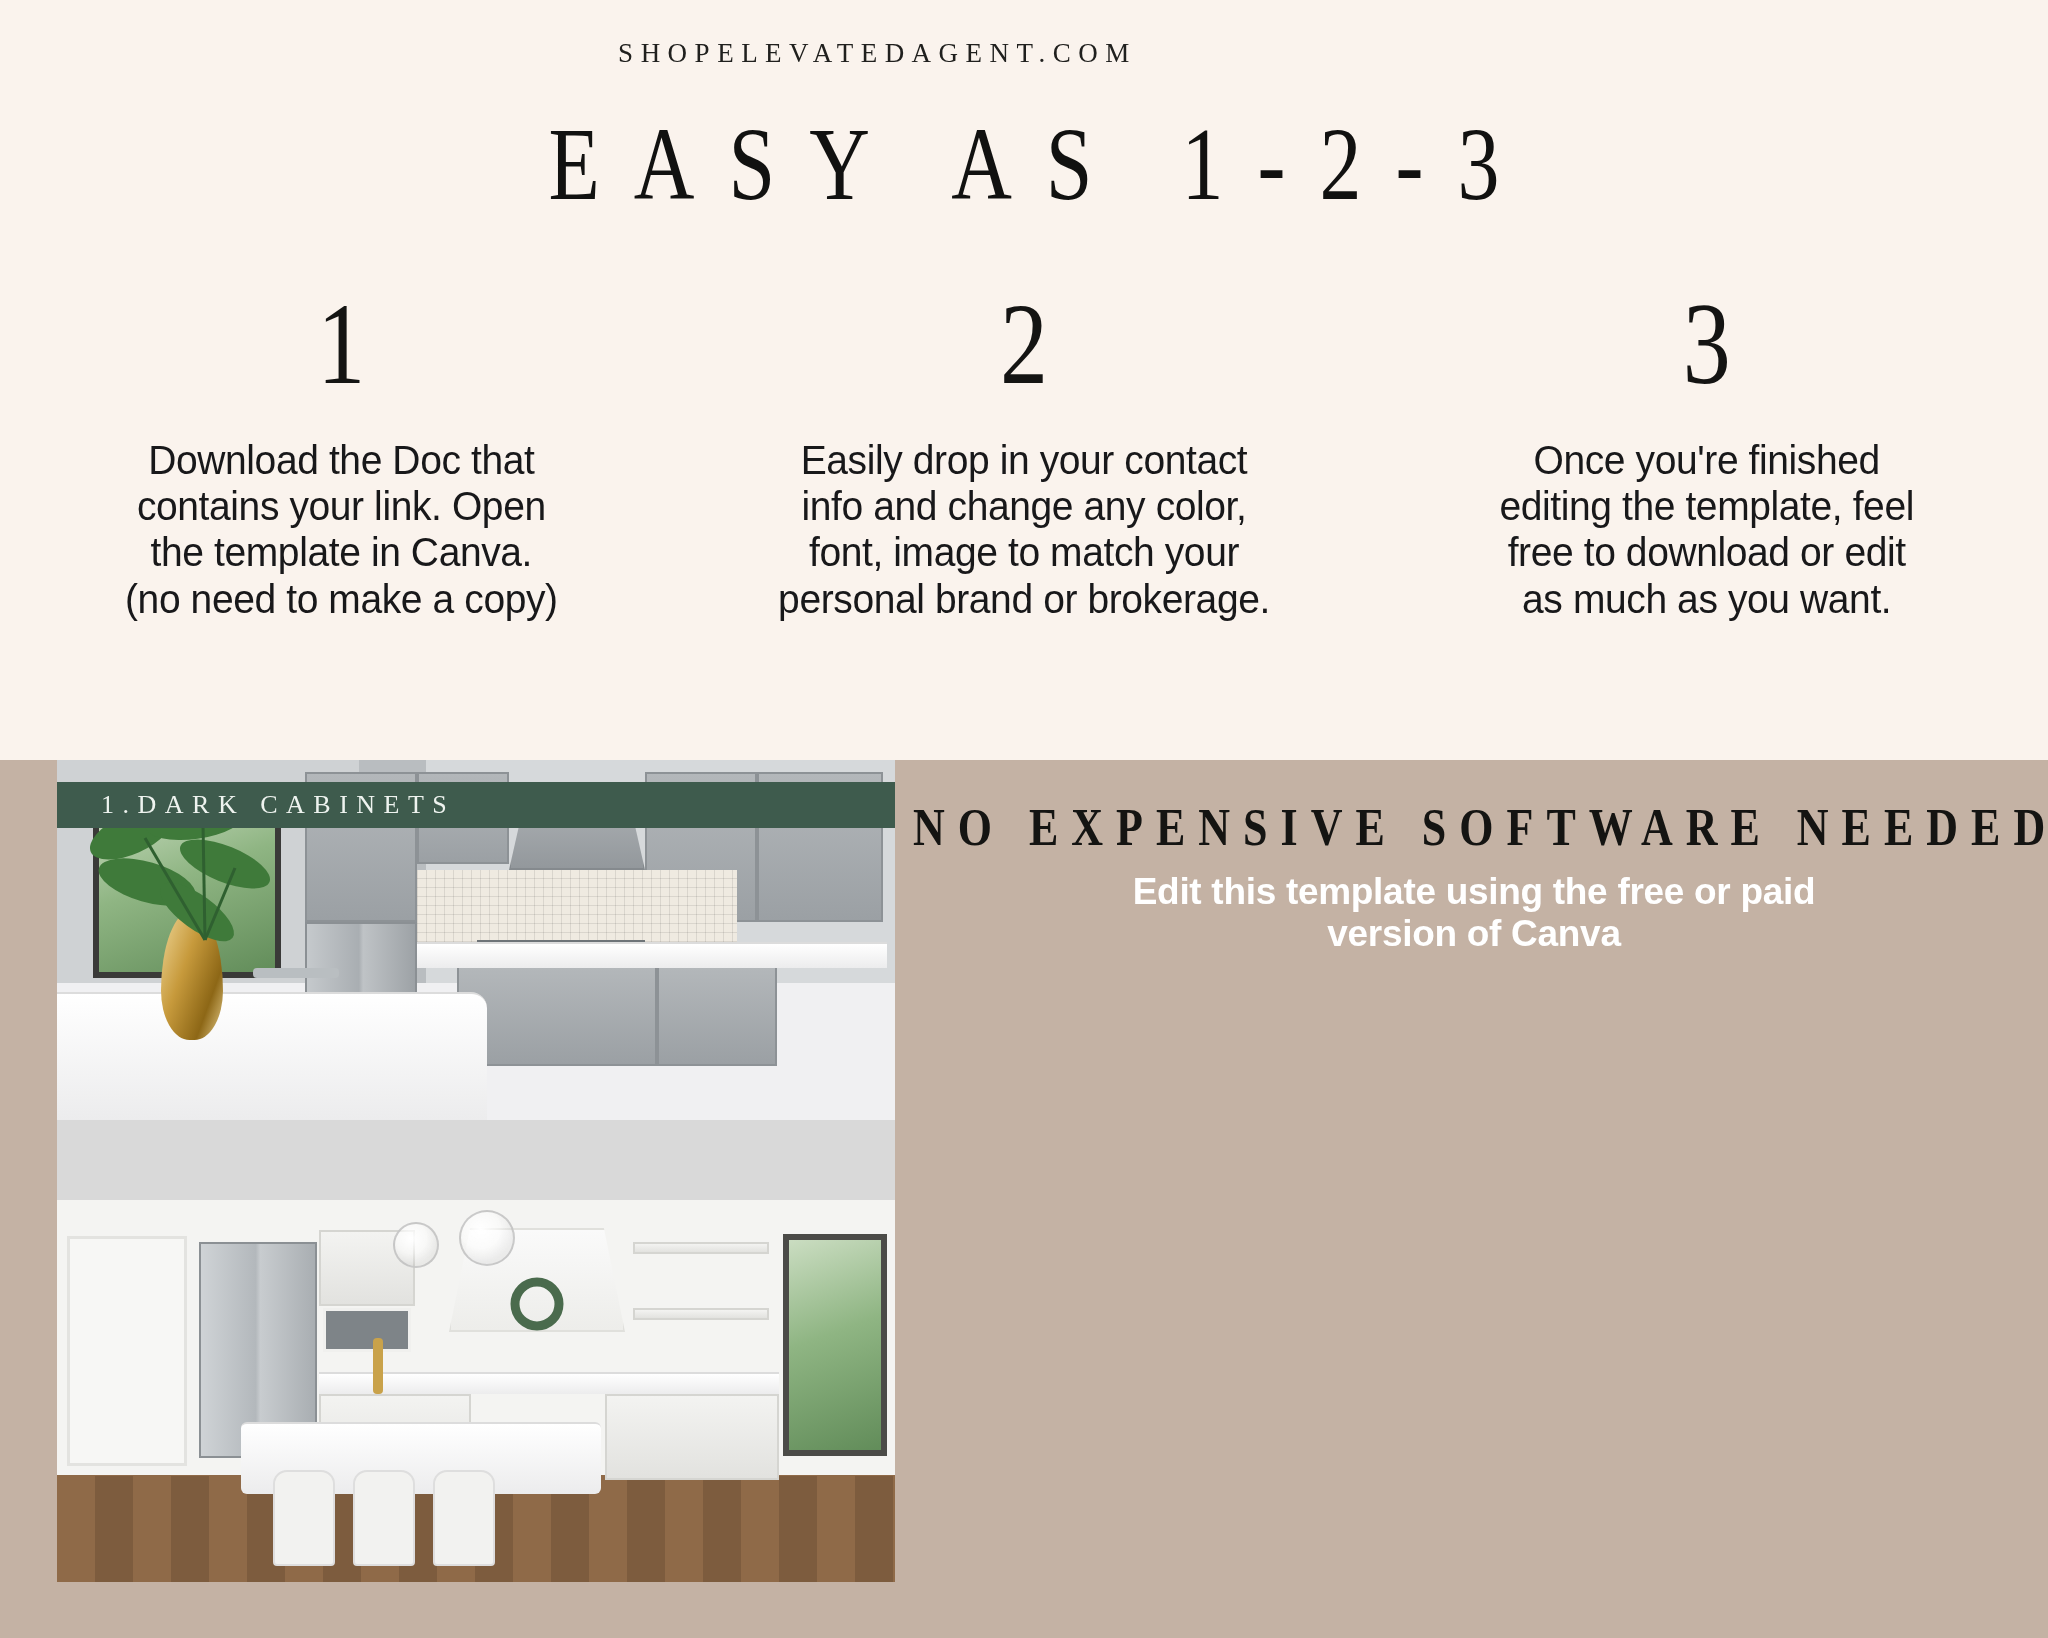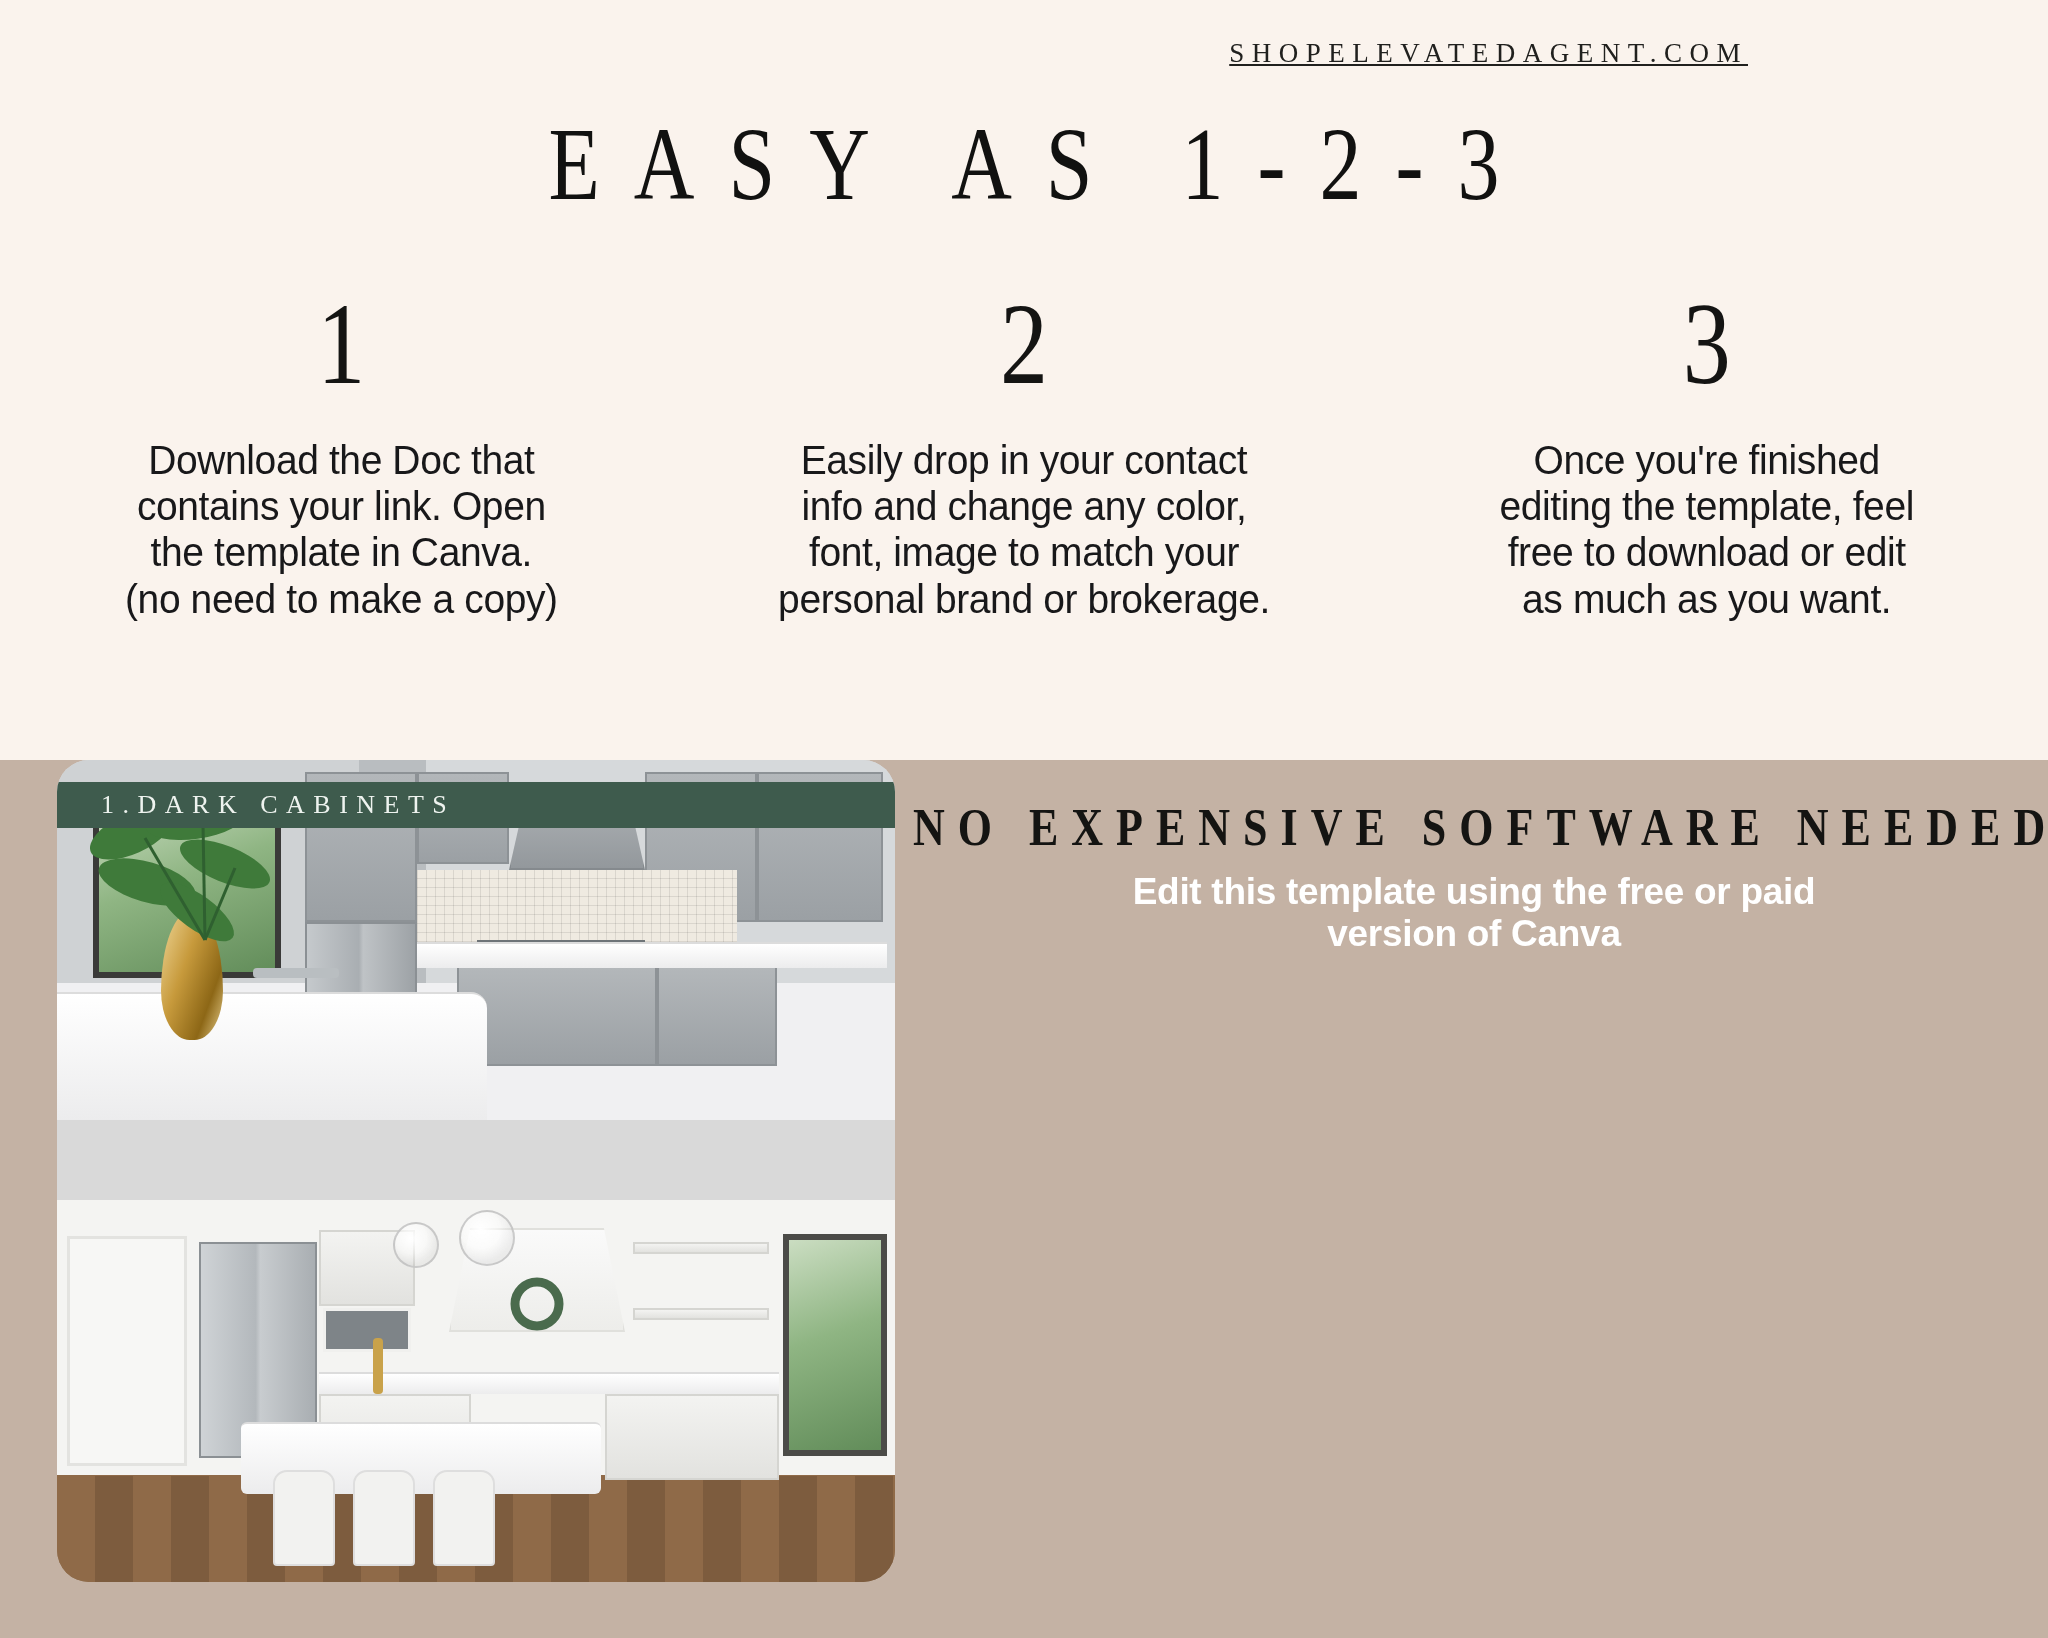--- a/index.html
+++ b/index.html
@@ -12,27 +12,26 @@
   }
 
   
   #top-section {
     position:absolute; left:0; top:0; width:2048px; height:760px;
     background:#faf3ed;
   }
 
   #site-url {
     position:absolute; top:38px; left:0; width:1748px;
-    text-align:right;
+    text-align:center;
     font-family:"Liberation Serif", serif;
     font-size:27px;
     letter-spacing:7.5px;
     color:#20201e;
     text-indent:7px;
-    text-decoration:underline;
   }
 
   #main-title {
     position:absolute; top:104px; left:0; width:2048px;
     text-align:center;
     font-family:"Liberation Serif", serif;
     font-weight:400;
     font-size:84px;
     letter-spacing:34px;
     color:#111110;
@@ -75,21 +74,20 @@
   #bottom-section {
     position:absolute; left:0; top:760px; width:2048px; height:878px;
     background:#c4b2a4;
   }
 
   
   #collage {
     position:absolute; left:57px; top:0px; width:838px; height:822px;
     overflow:hidden;
     background:#d9d9d9;
-    border-radius:32px;
   }
   .kitchen {
     position:absolute; left:0; width:838px; overflow:hidden;
   }
   #kitchen-dark  { top:0px;   height:360px; }
   #kitchen-light { top:440px; height:382px; }
 
   
   .k-bg { position:absolute; inset:0; }
 

